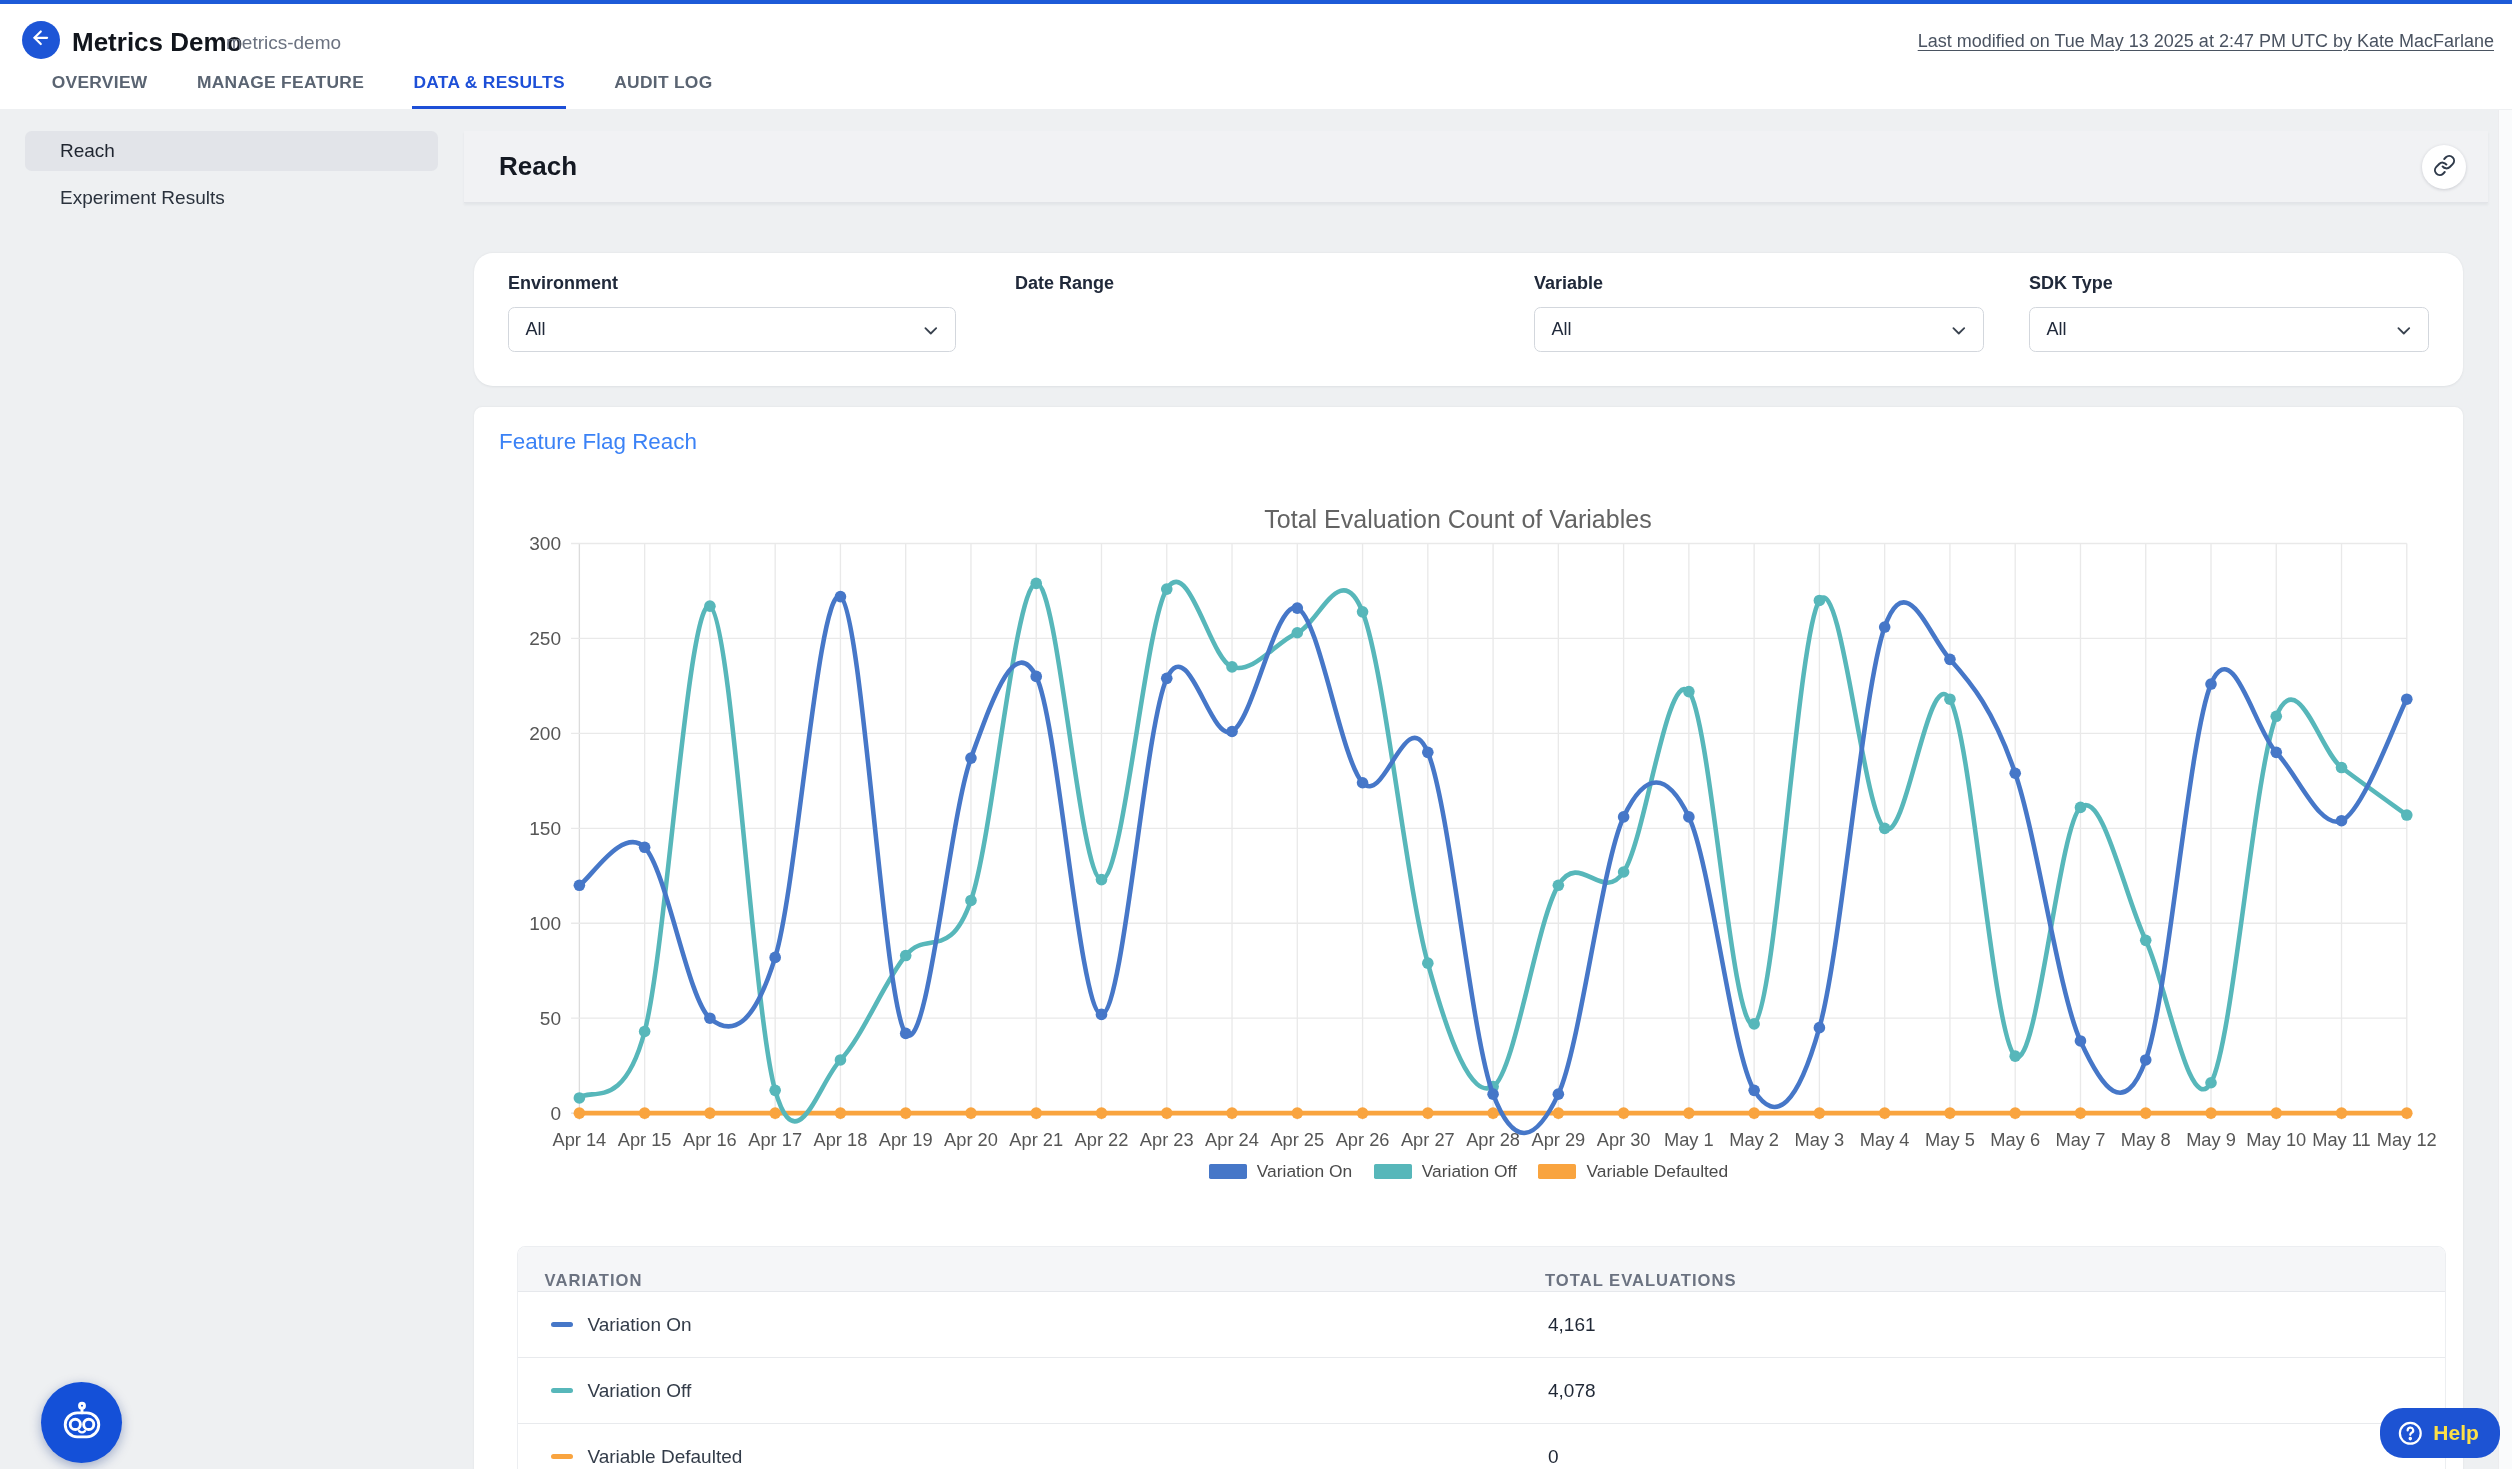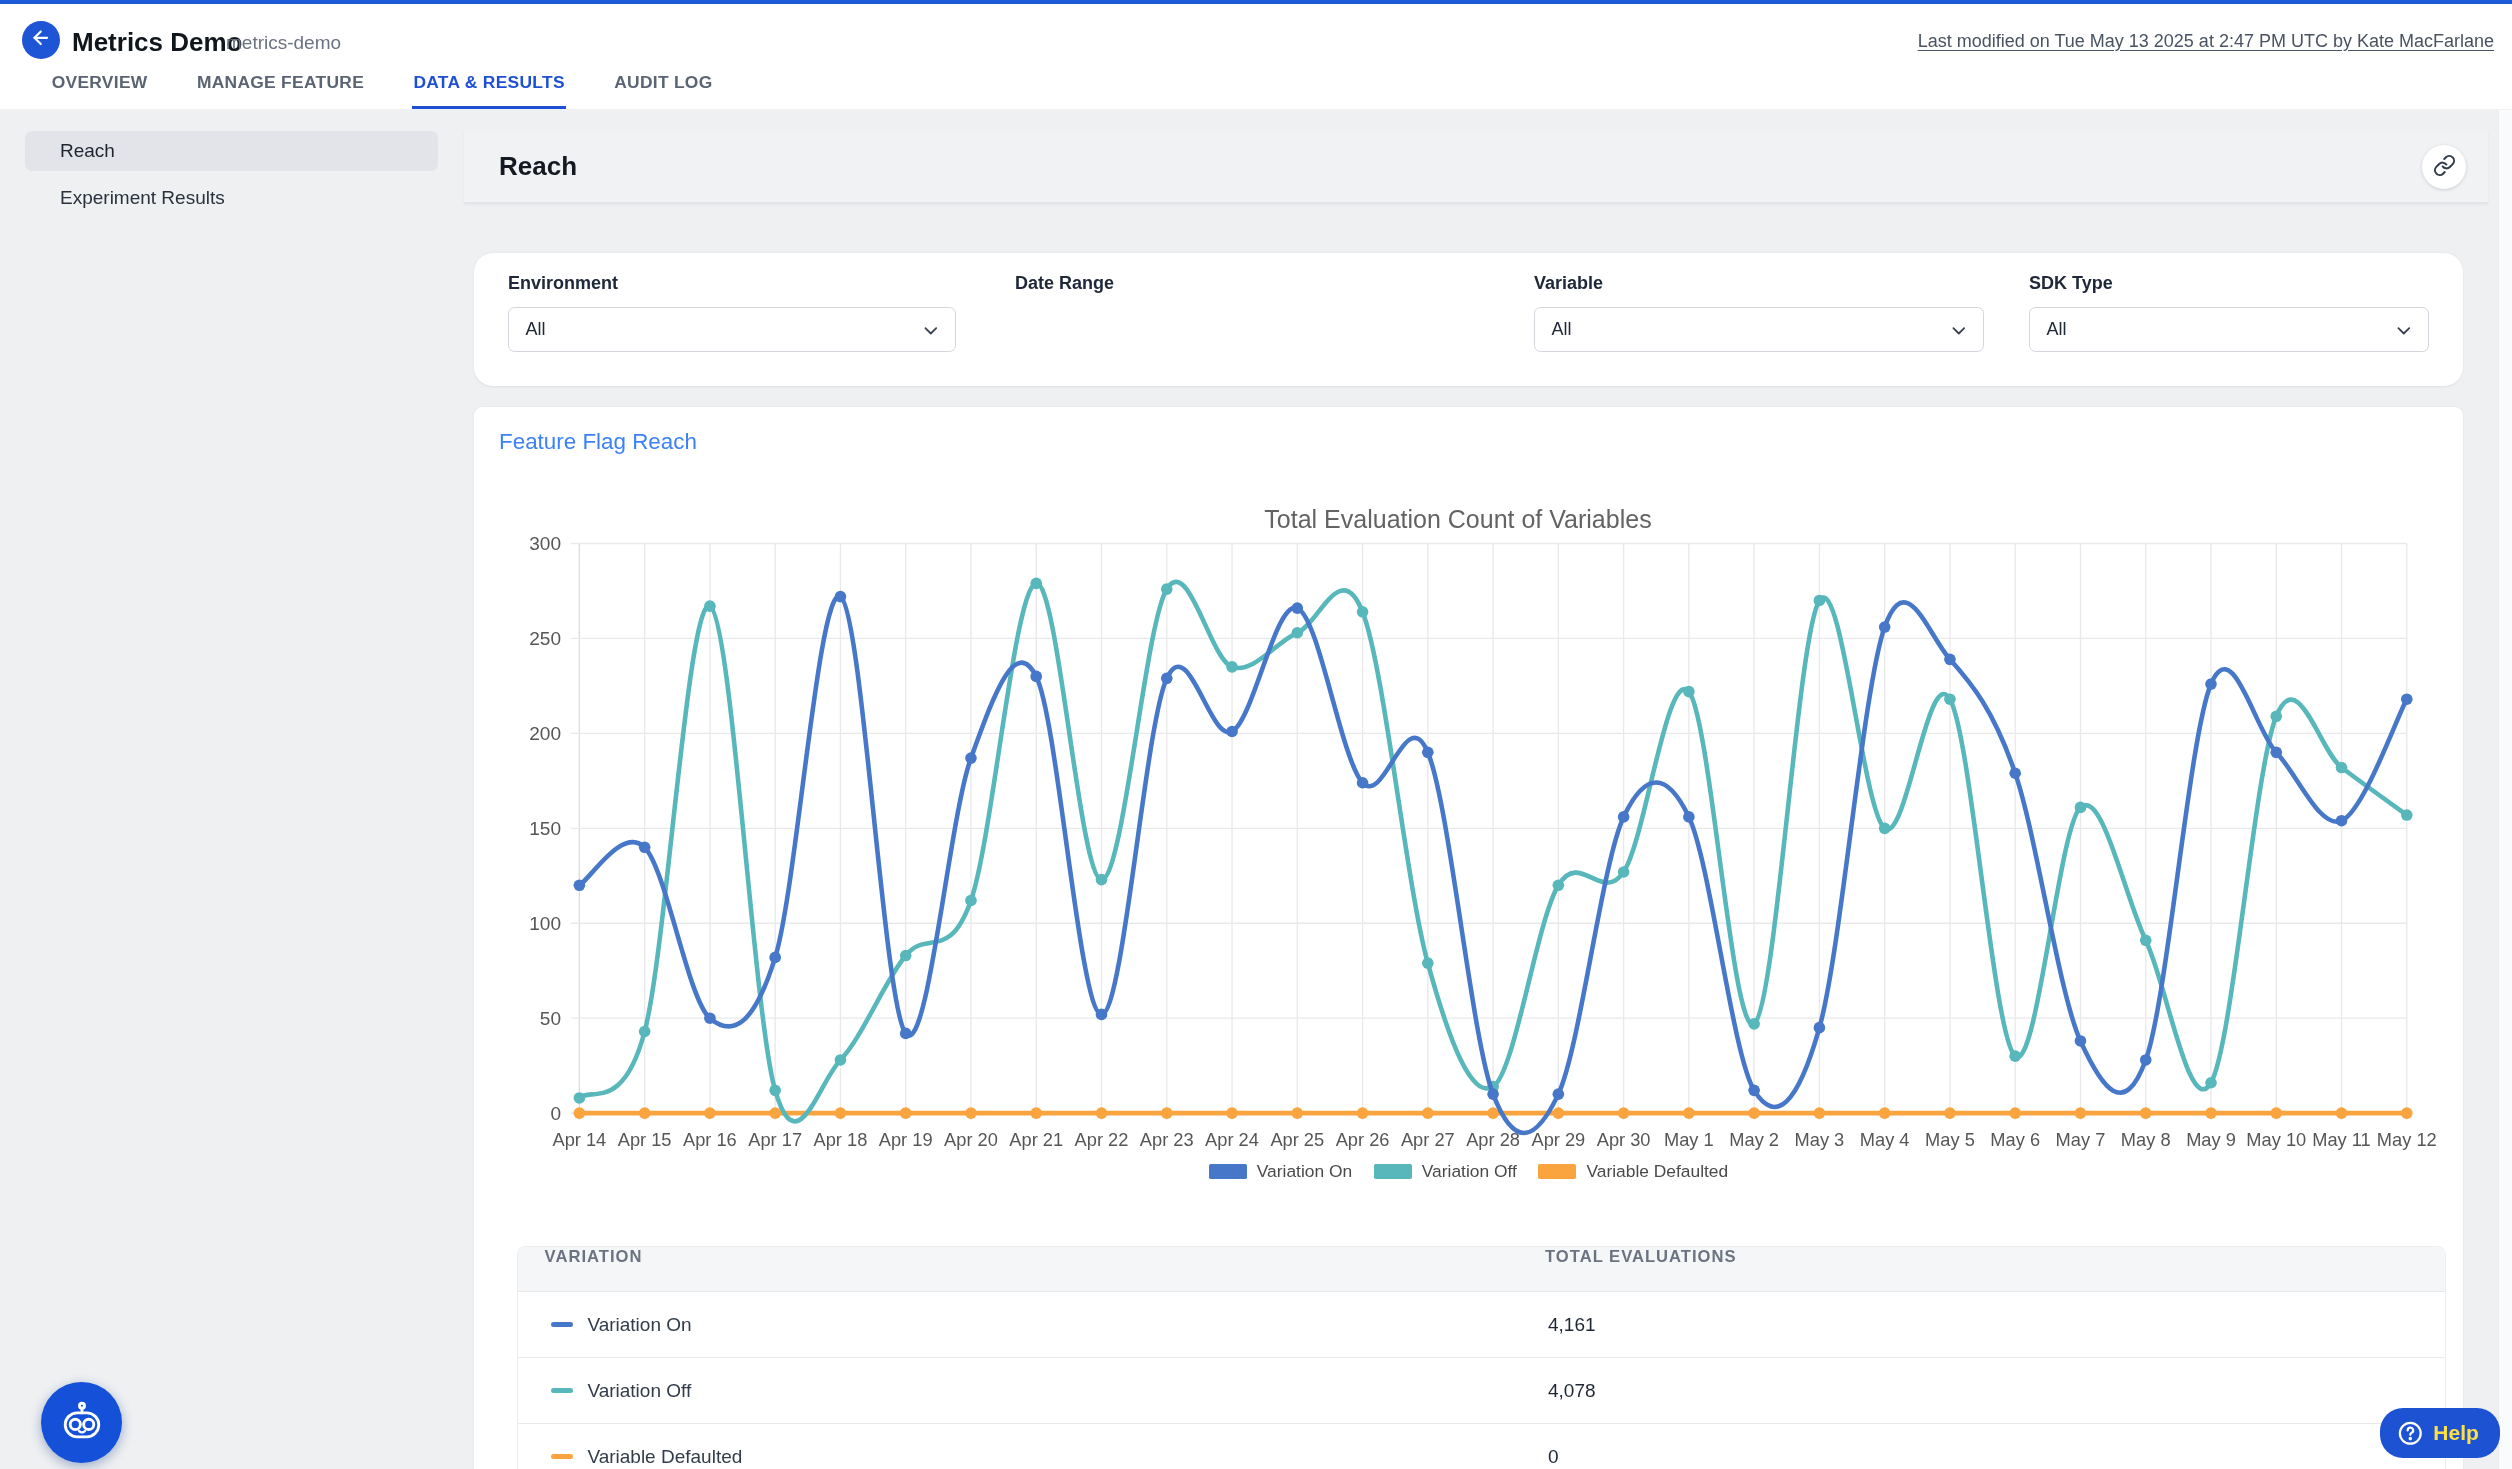--- a/index.html
+++ b/index.html
@@ -40,21 +40,21 @@
   #chart-title { position:absolute; left:0; top:98px; width:1968px; text-align:center; font-size:25px; color:#636363; }
   #chart-svg { position:absolute; left:24px; top:90px; }
 
   #legend { position:absolute; left:0; top:754px; width:1989px; display:flex; justify-content:center; gap:21.6px; }
   .legend-item { display:flex; align-items:center; gap:10px; cursor:pointer; }
   .legend-swatch { width:38px; height:15px; border-radius:1.7px; }
   .legend-label { font-size:17.4px; color:#4b4b4b; }
 
   
   #table { position:absolute; left:43px; top:839px; width:1929px; border:0.8px solid #eceef1; border-bottom:none; border-radius:8.3px 8.3px 0 0; overflow:hidden; }
-  #table-head { display:flex; height:45px; align-items:flex-start; background:#f5f6f8; border-bottom:0.8px solid #e6e8ec; }
+  #table-head { display:flex; height:45px; align-items:flex-end; background:#f5f6f8; border-bottom:0.8px solid #e6e8ec; }
   .th { font-size:16.6px; font-weight:bold; letter-spacing:1px; color:#6b7280; }
   .th.c1 { margin-left:26.6px; }
   .th.c2 { position:absolute; left:1027px; }
   .trow { position:relative; display:flex; align-items:center; height:66px; border-bottom:0.8px solid #e8eaed; background:#fff; }
   .row-dash { width:22.4px; height:5px; border-radius:2.5px; margin-left:33px; }
   .row-label { margin-left:14px; font-size:19px; color:#333c49; }
   .row-value { position:absolute; left:1030px; font-size:19px; color:#1f2735; }
 
   
   #assistant-btn { position:absolute; left:41px; top:1382px; width:81px; height:81px; border-radius:50%; background:#1450d8; border:none; box-shadow:0 3.3px 11.6px rgba(10,40,120,.35); display:flex; align-items:center; justify-content:center; cursor:pointer; z-index:40; }

